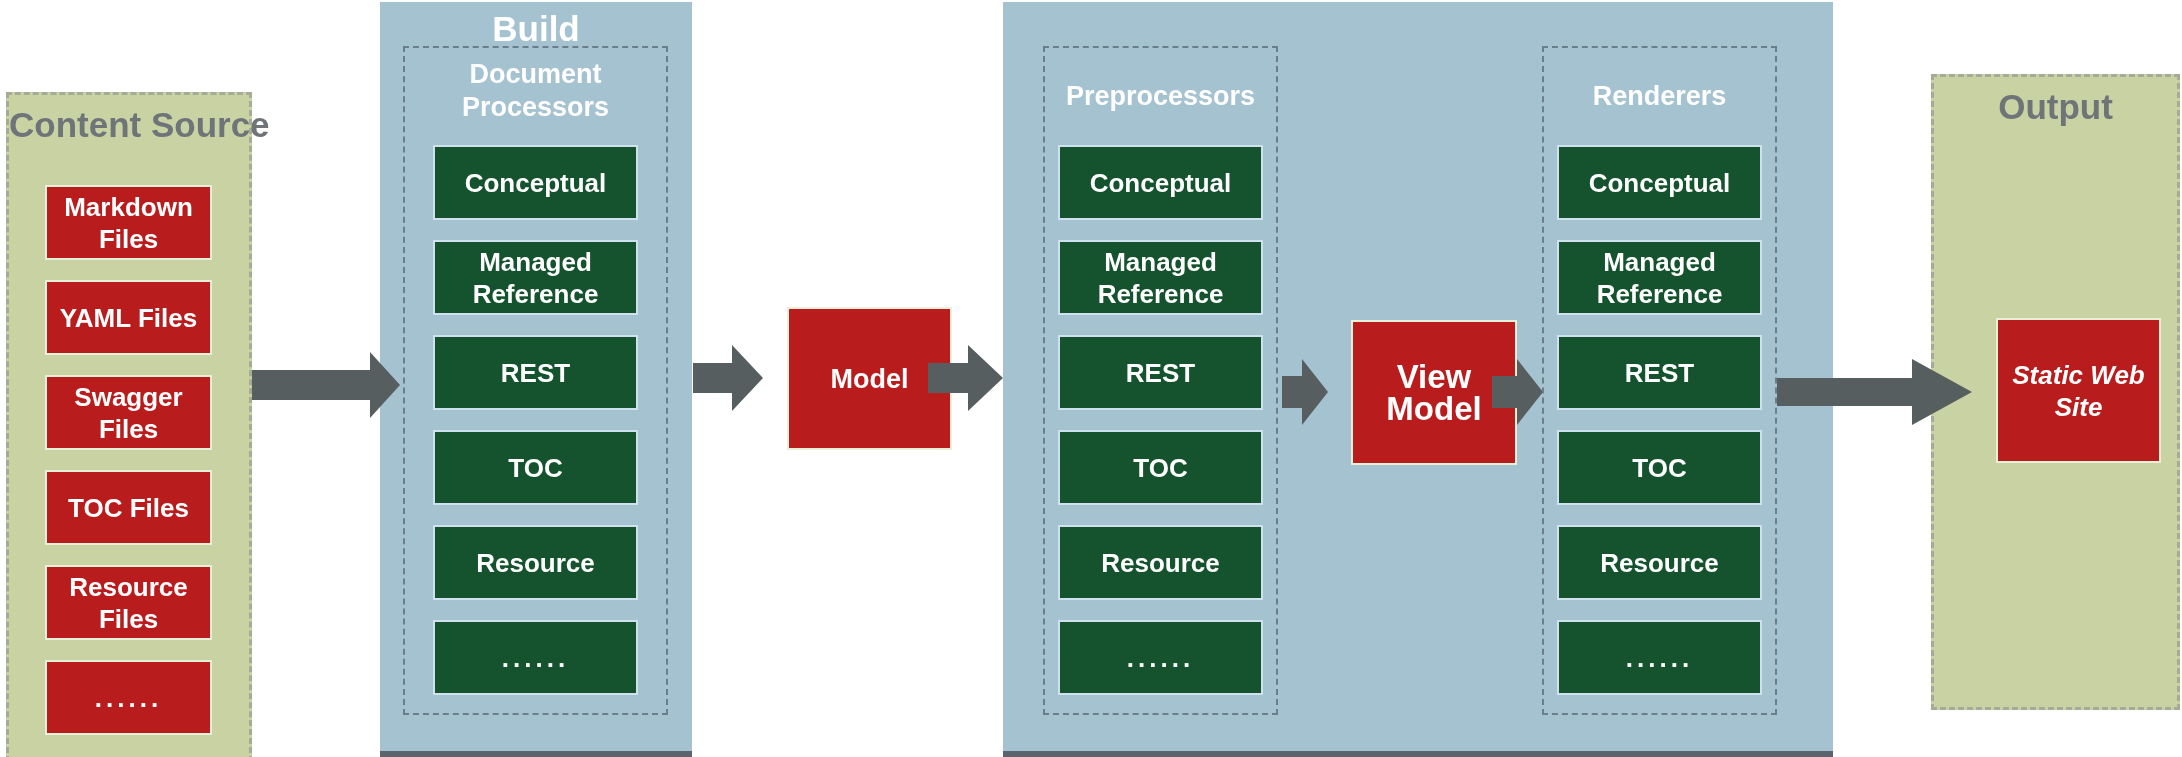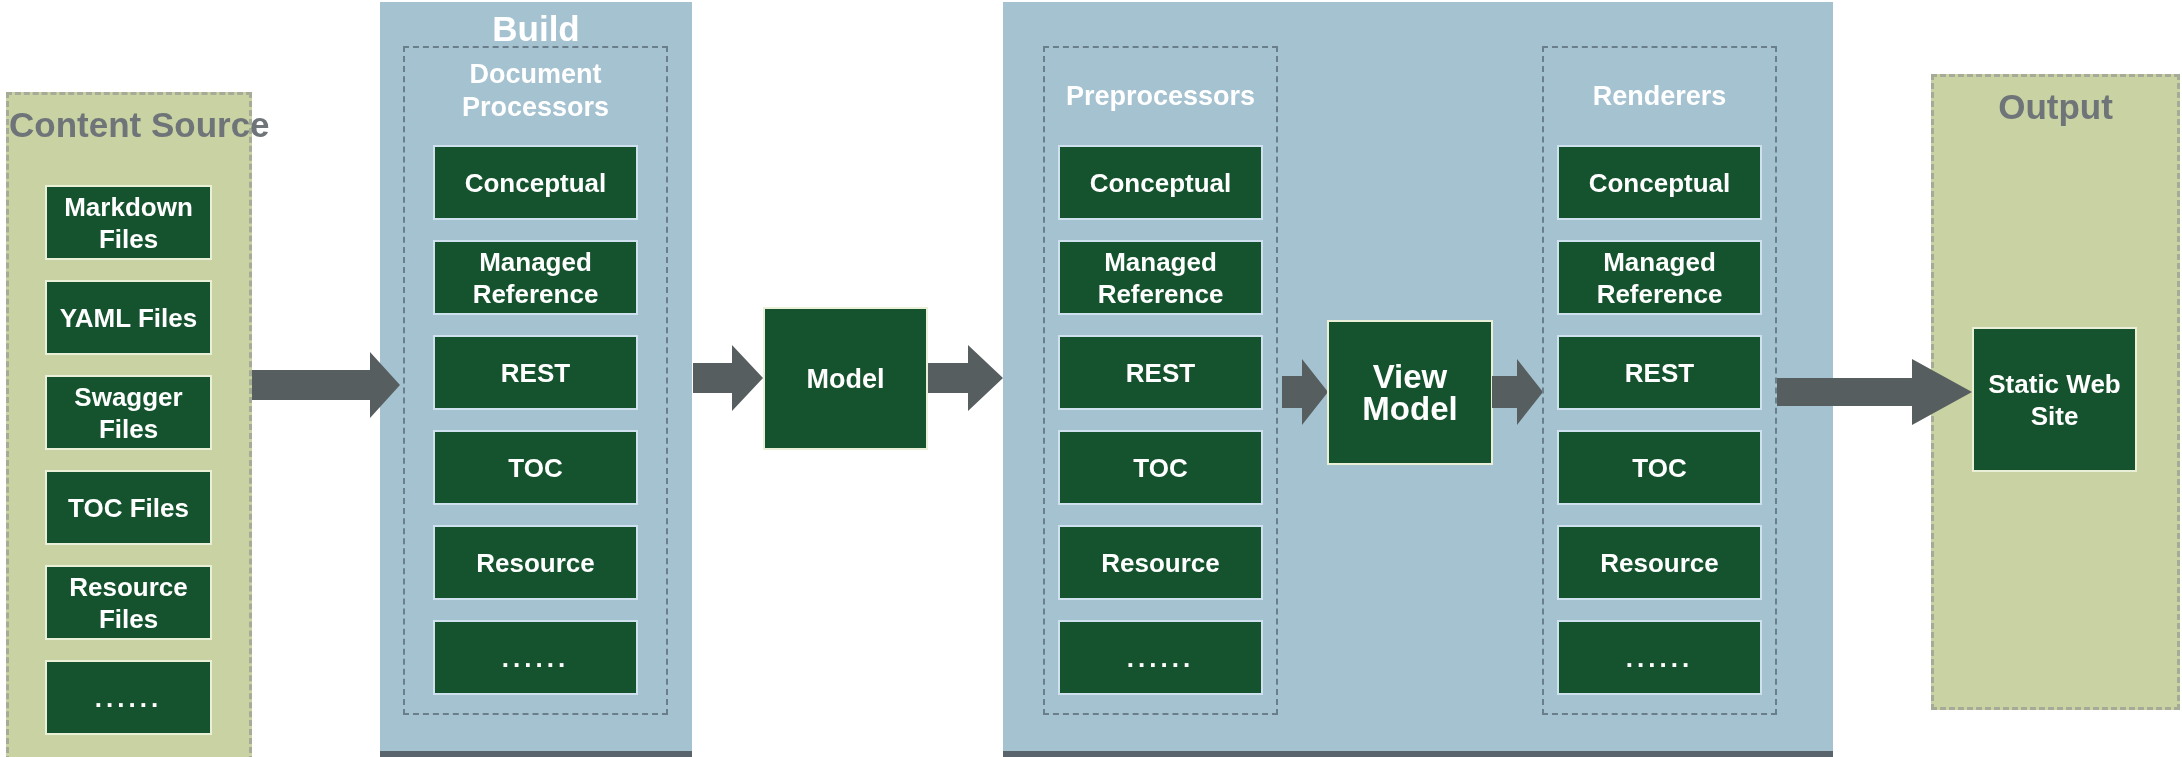--- a/index.html
+++ b/index.html
@@ -34,23 +34,23 @@
   }
   
   .stack {
     position:absolute; display:flex; flex-direction:column; gap:20px;
   }
   .node {
     box-sizing:border-box; display:flex; align-items:center; justify-content:center;
     text-align:center; font-weight:bold; font-size:26px; color:#ffffff;
     line-height:32px; padding:0 4px;
   }
-  .node-green { background:#14532d; border:2px solid #eaefd8; }
+  .node-green { background:#b91c1c; border:2px solid #eaefd8; }
   .node-blue  { background:#14532d; border:2px solid #cfe0ee; height:75px; }
-  .node-solo  { position:absolute; }
+  .node-solo  { position:absolute;margin-left:24px; }
   .dots { letter-spacing:4px; }
   
   .arrow { position:absolute; }
   .arrow polygon { fill:#575e60; }
 </style>
 </head>
 <body>
 
 <div class="canvas">
 
@@ -115,21 +115,21 @@
         <div class="node node-blue">REST</div>
         <div class="node node-blue">TOC</div>
         <div class="node node-blue">Resource</div>
         <div class="node node-blue dots">......</div>
       </div>
     </div>
   </div>
 
   <div class="panel-green" style="left:1931px; top:74px; width:249px; height:636px;">
     <div class="panel-title gray">Output</div>
-    <div class="node node-green node-solo" style="left:38px; top:250px; width:165px; height:145px;">Static Web Site</div>
+    <div class="node node-green node-solo" style="left:38px; top:241px; width:165px; height:145px;font-style:italic;">Static Web Site</div>
   </div>
 
   <svg class="arrow" style="left:252px; top:352px;" width="148" height="66">
     <polygon points="0,18 118,18 118,0 148,33 118,66 118,48 0,48"></polygon>
   </svg>
 
   <svg class="arrow" style="left:693px; top:345px;" width="70" height="66">
     <polygon points="0,18 39,18 39,0 70,33 39,66 39,48 0,48"></polygon>
   </svg>
 

